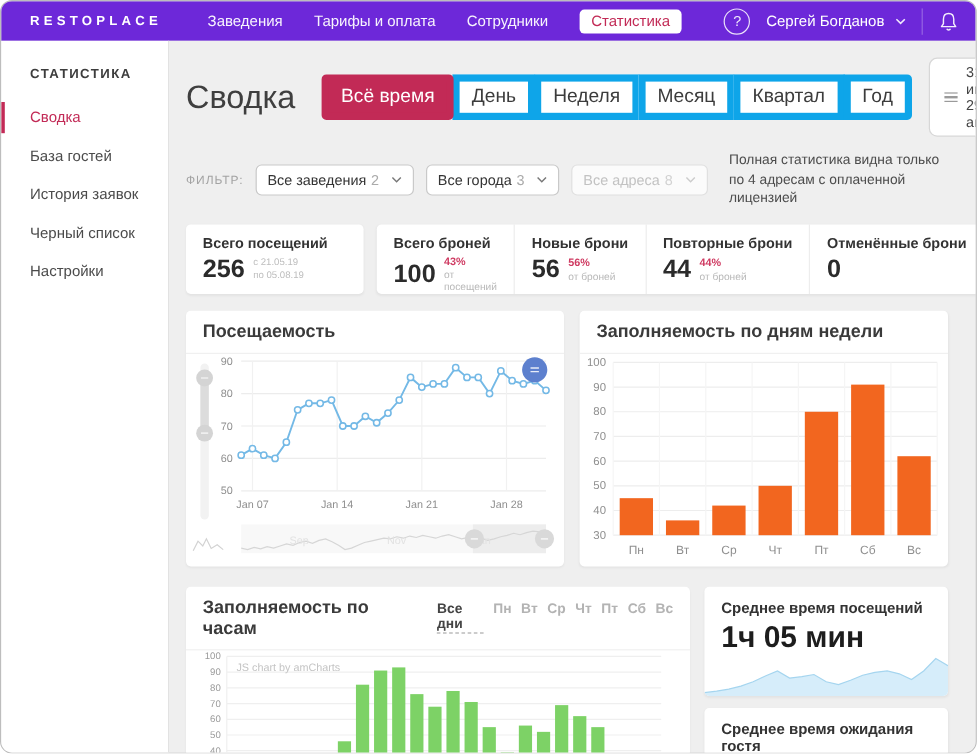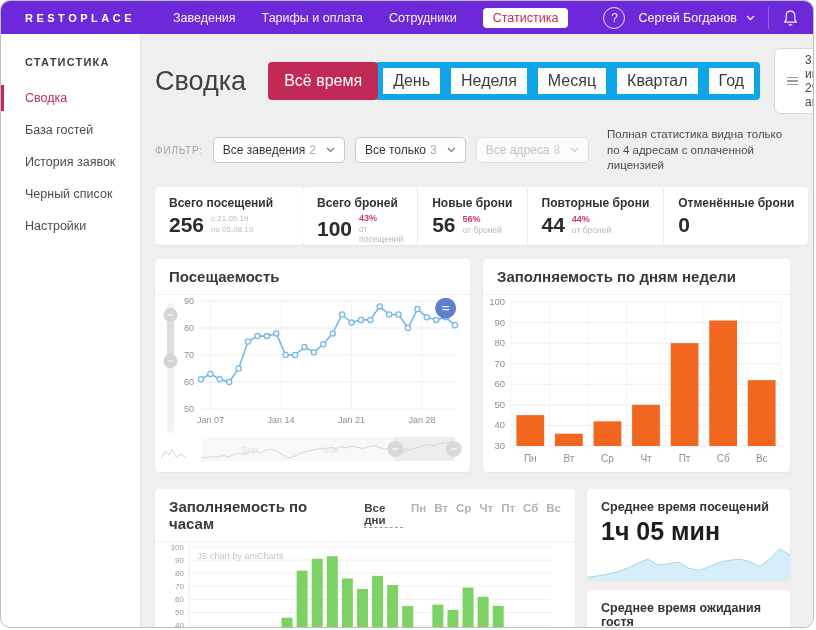--- a/index.html
+++ b/index.html
@@ -51,21 +51,21 @@
   .filter-label{ font-size:10px; letter-spacing:.8px; color:#a3a3a3; margin-right:10px; }
   .select{ display:flex; align-items:center; background:#fff; border:1px solid #c9c9c9; border-radius:5px;
     padding:5px 9px; font-size:12px; color:#333; margin-right:10px; cursor:pointer; white-space:nowrap; }
   .select .cnt{ color:#aaa; margin-left:4px; }
   .select svg{ margin-left:10px; }
   .select.disabled{ border-color:#e0e0e0; color:#c2c2c2; background:#fbfbfb; cursor:default; }
   .select.disabled .cnt{ color:#d2d2d2; }
   .filter-note{ margin-left:8px; font-size:11.5px; color:#4c4c4c; line-height:1.35; }
 
   
-  .stats-row{ margin-top:13px; display:flex; height:58px; }
+  .stats-row{ margin-top:13px; display:flex; gap:11px; height:58px; }
   .card{ background:#fff; border-radius:4px; box-shadow:0 1px 2px rgba(0,0,0,.05); }
   .stat-visits{ width:148px; padding:9px 14px; flex:none; }
   .stat-label{ font-size:12px; font-weight:600; color:#333; white-space:nowrap; }
   .stat-line{ display:flex; align-items:center; gap:7px; margin-top:3px; }
   .stat-value{ font-size:21px; font-weight:600; color:#2b2b2b; }
   .stat-sub{ font-size:8px; color:#bdbdbd; line-height:1.3; }
   .stat-pct{ font-size:9px; font-weight:700; color:#cf3b62; line-height:1.25; }
   .stat-cap{ font-size:8.5px; color:#b8b8b8; line-height:1.25; }
   .stat-main{ flex:1; display:flex; }
   .stat-sec{ flex:1; padding:9px 14px; }
@@ -167,21 +167,21 @@
       <div class="filter-row">
         <div class="filter-label">ФИЛЬТР:</div>
         <div class="select">
           <span>Все заведения</span>
           <span class="cnt">2</span>
           <svg width="9" height="6" viewBox="0 0 9 6">
             <polyline points="1,1 4.5,4.5 8,1" fill="none" stroke="#777" stroke-width="1.2"></polyline>
           </svg>
         </div>
         <div class="select">
-          <span>Все только</span>
+          <span>Все города</span>
           <span class="cnt">3</span>
           <svg width="9" height="6" viewBox="0 0 9 6">
             <polyline points="1,1 4.5,4.5 8,1" fill="none" stroke="#777" stroke-width="1.2"></polyline>
           </svg>
         </div>
         <div class="select disabled">
           <span>Все адреса</span>
           <span class="cnt">8</span>
           <svg width="9" height="6" viewBox="0 0 9 6">
             <polyline points="1,1 4.5,4.5 8,1" fill="none" stroke="#ccc" stroke-width="1.2"></polyline>

